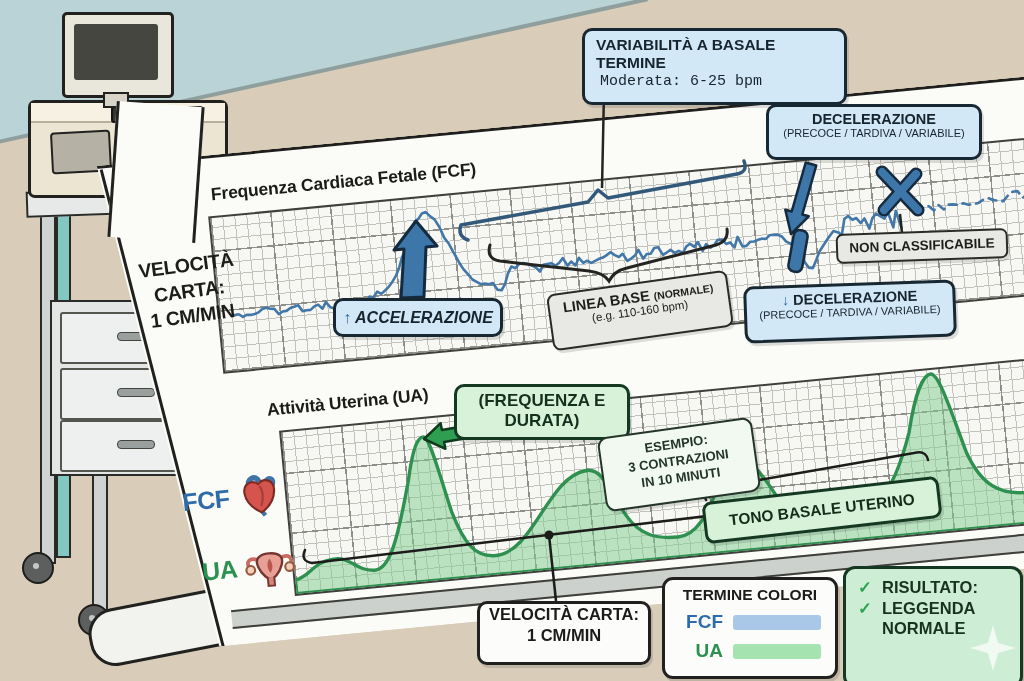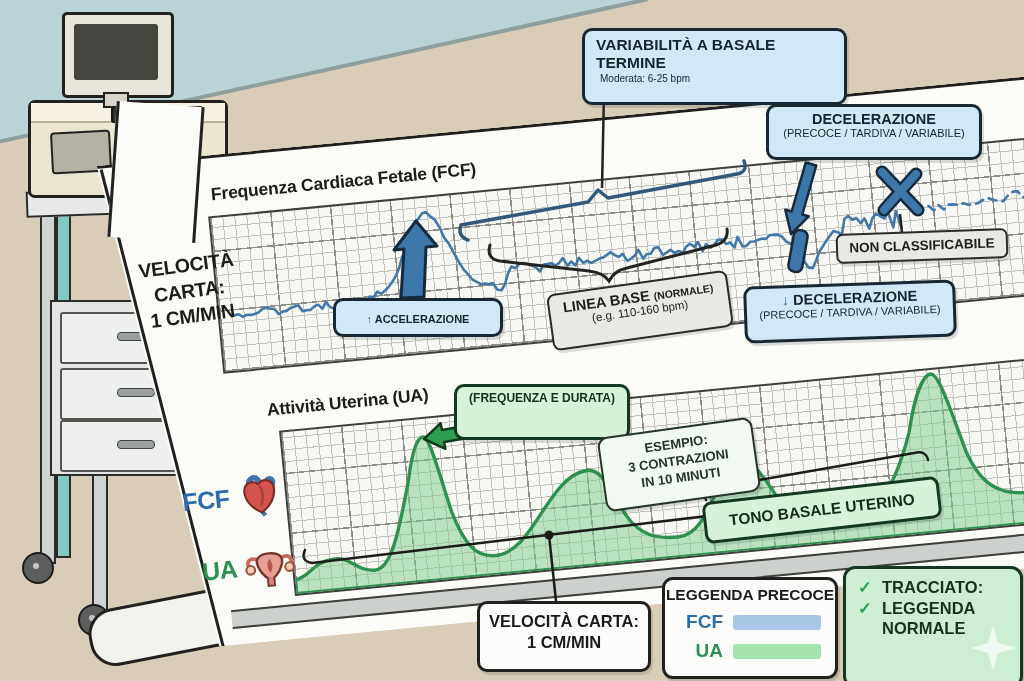--- a/index.html
+++ b/index.html
@@ -208,94 +208,94 @@
     <path d="M312,563 Q300,561 305,550" fill="none" stroke="#1c1c1b" stroke-width="2.5" stroke-linecap="round"></path>
     <line x1="312" y1="563" x2="925" y2="490" stroke="#1c1c1b" stroke-width="2.5"></line>
     <circle cx="549" cy="535" r="4.5" fill="#1c1c1b"></circle>
     <line x1="549" y1="535" x2="556" y2="601" stroke="#1c1c1b" stroke-width="2.5"></line>
 
     <path d="M706,500 Q702,491 713,488 L914,453 Q926,450 928,460" fill="none" stroke="#1c1c1b" stroke-width="2.5" stroke-linecap="round"></path>
   </svg>
 
   <div class="co blue" style="left:582px;top:28px;width:248px;height:66px;text-align:left;padding:5px 0 0 11px;">
     <div class="co-title" style="font-size:15.5px;">VARIABILITÀ A BASALE TERMINE</div>
-    <div style="font-size:10px;line-height:1.3;padding-left:4px;">Moderata: 6-25 bpm</div>
+    <div style="font-size:15px;line-height:1.3;padding-left:4px;font-family:Liberation Mono, monospace;">Moderata: 6-25 bpm</div>
   </div>
 
   <div class="co blue" style="left:766px;top:104px;width:210px;height:46px;padding-top:4px;">
     <div class="co-title" style="font-size:14.5px;">DECELERAZIONE</div>
     <div style="font-size:11px;">(PRECOCE / TARDIVA / VARIABILE)</div>
   </div>
 
   <div class="co gray" style="left:836px;top:231px;width:168px;height:26px;transform:rotate(-2deg);
        font-weight:bold;font-size:13.5px;line-height:26px;border-radius:7px;">NON CLASSIFICABILE</div>
 
   <div class="co blue" style="left:744px;top:283px;width:206px;height:47px;transform:rotate(-2deg);padding-top:4px;">
     <div class="co-title" style="font-size:14.5px;">
       <span class="arrow-glyph">↓</span>
       <span>DECELERAZIONE</span>
     </div>
     <div style="font-size:11px;">(PRECOCE / TARDIVA / VARIABILE)</div>
   </div>
 
   <div class="co blue" style="left:333px;top:298px;width:164px;height:33px;line-height:33px;">
-    <span class="co-title" style="font-size:11px;">
+    <span class="co-title" style="font-size:16px;font-style:italic;">
       <span class="arrow-glyph">↑</span>
       <span>ACCELERAZIONE</span>
     </span>
   </div>
 
   <div class="co gray" style="left:549px;top:282px;width:178px;height:48px;transform:rotate(-8deg);padding-top:5px;border-radius:8px;">
     <div style="font-size:14.5px;">
       <b>LINEA BASE</b>
       <span style="font-size:10.5px;font-weight:bold;">(NORMALE)</span>
     </div>
     <div style="font-size:11.5px;">(e.g. 110-160 bpm)</div>
   </div>
 
   <div class="co greenbox" style="left:454px;top:384px;width:170px;height:46px;padding-top:4px;">
-    <div style="font-size:12px;font-weight:bold;">(FREQUENZA E DURATA)</div>
+    <div style="font-size:17px;font-weight:bold;">(FREQUENZA E DURATA)</div>
   </div>
 
   <div class="co" style="left:601px;top:427px;width:152px;height:64px;transform:rotate(-8deg);
        background:#f1f9f0;border:2.5px solid #25352a;color:#23342a;padding-top:7px;">
     <div style="font-size:13px;font-weight:bold;line-height:1.3;">
       <div>ESEMPIO:</div>
       <div>3 CONTRAZIONI</div>
       <div>IN 10 MINUTI</div>
     </div>
   </div>
 
   <div class="co greenbox" style="left:703px;top:489px;width:232px;height:36px;transform:rotate(-6.5deg);
        font-weight:bold;font-size:15.5px;line-height:36px;color:#112d19;border-radius:9px;">TONO BASALE UTERINO</div>
 
-  <div class="co whitebox" style="left:477px;top:601px;width:168px;height:58px;padding-top:7px;">
+  <div class="co whitebox" style="left:477px;top:601px;width:168px;height:58px;">
     <div class="co-title" style="font-size:16.5px;line-height:1.3;">
       <div>VELOCITÀ CARTA:</div>
       <div>1 CM/MIN</div>
     </div>
   </div>
 
   <div class="co whitebox" style="left:662px;top:577px;width:170px;height:90px;padding-top:6px;border-radius:11px;">
-    <div class="co-title" style="font-size:15.5px;">LEGGENDA PRECOCE</div>
+    <div class="co-title" style="font-size:15.5px;">TERMINE COLORI</div>
     <div class="legend-row">
       <span class="legend-label" style="color:#2d6ca8;">FCF</span>
       <span class="swatch" style="background: rgb(169, 200, 232);"></span>
     </div>
     <div class="legend-row">
       <span class="legend-label" style="color:#2b9150;">UA</span>
       <span class="swatch" style="background: rgb(165, 228, 177);"></span>
     </div>
   </div>
 
   <div class="co greenbox" style="left:843px;top:566px;width:174px;height:108px;padding-top:8px;border-radius:12px;
        background:#cdeed4;color:#17321f;">
     <div class="result-line">
       <span class="check">✓</span>
-      <span>TRACCIATO:</span>
+      <span>RISULTATO:</span>
     </div>
     <div class="result-line">
       <span class="check">✓</span>
       <span>LEGGENDA</span>
     </div>
     <div class="result-line indent">NORMALE</div>
     <div class="abs sparkle"></div>
   </div>
 
 </div>

